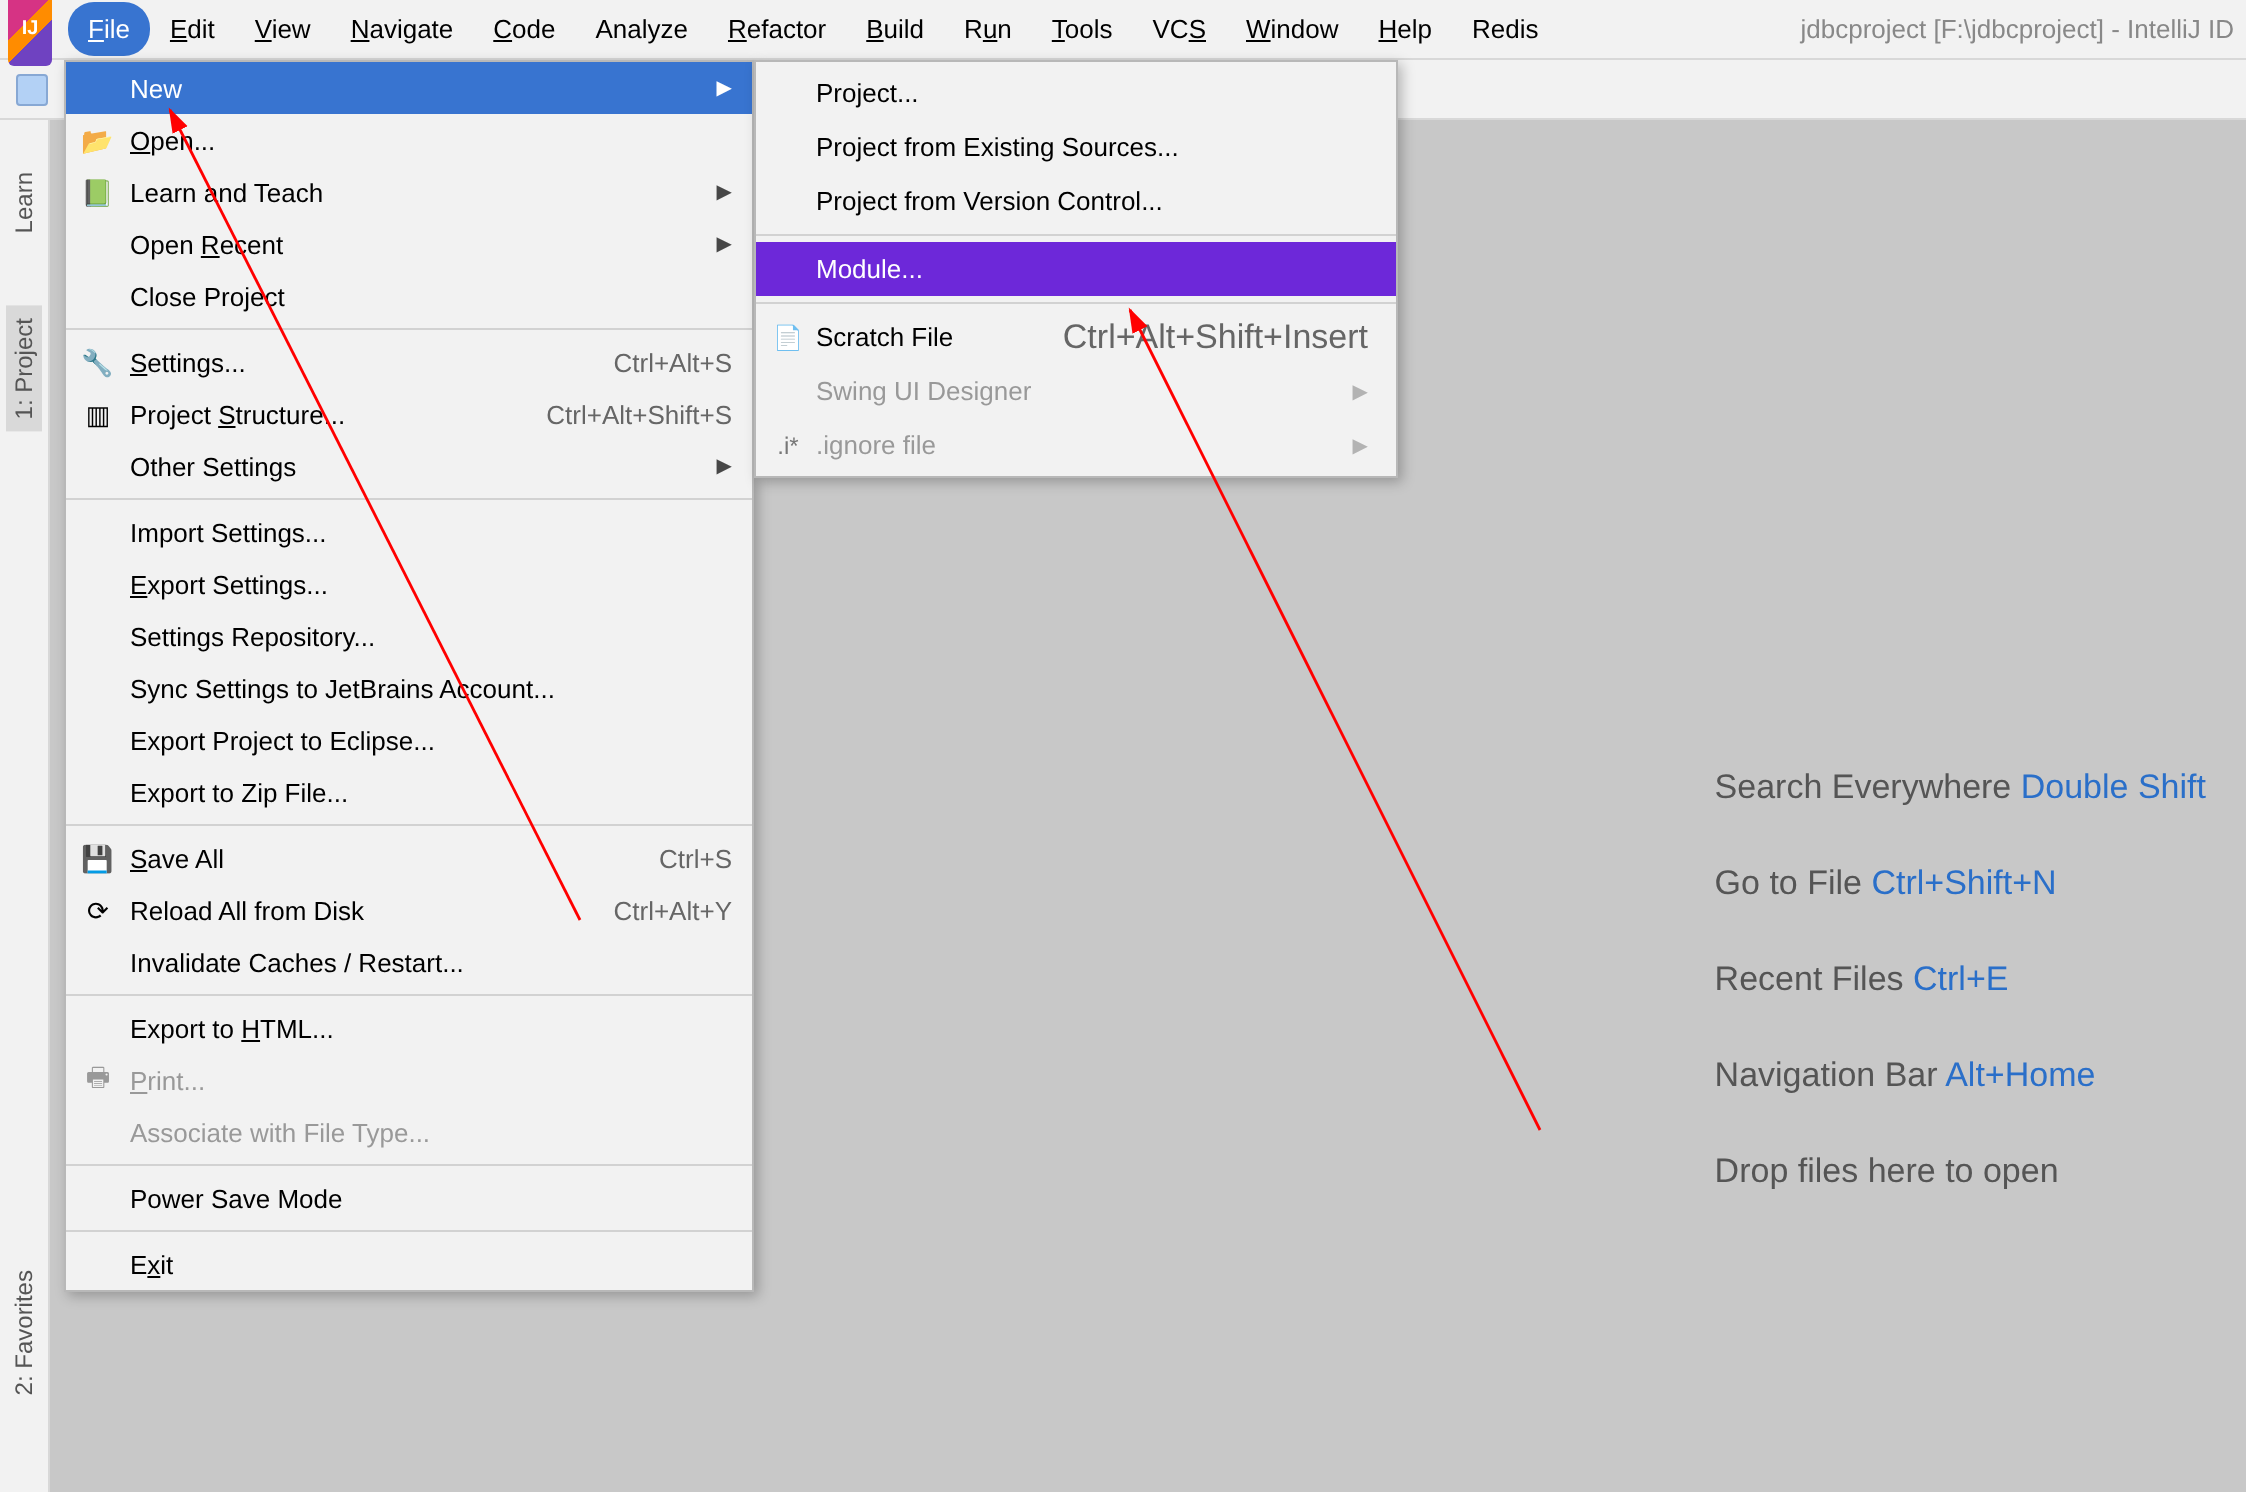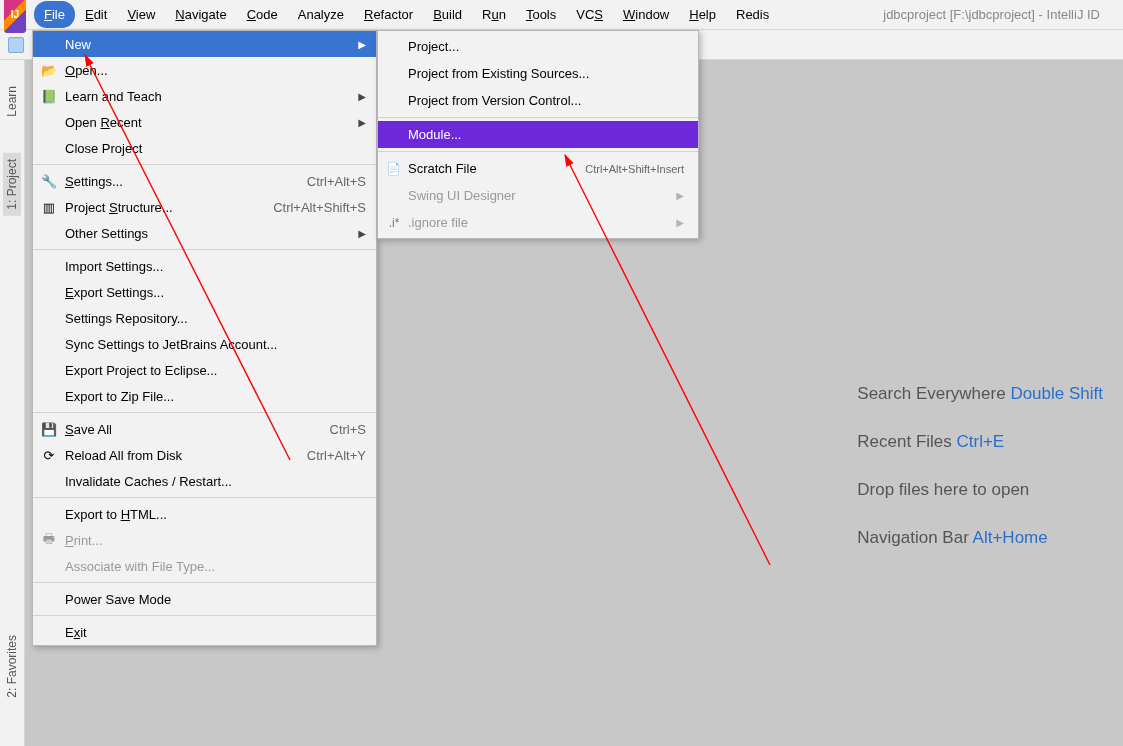--- a/index.html
+++ b/index.html
@@ -30,21 +30,21 @@
     cursor: default;
   }
   .menu-item u { text-decoration: underline; }
   .menu-item.active {
     background: #3874d0;
     color: #fff;
     border-radius: 13px;
   }
   .title-text {
     margin-left: auto;
-    padding-right: 23px;
+    padding-right: 6px;
     color: #888;
     white-space: nowrap;
   }
   .toolbar {
     height: 30px;
     background: #f2f2f2;
     border-bottom: 1px solid #d8d8d8;
     display:flex;
     align-items:center;
     padding-left:8px;
@@ -143,21 +143,21 @@
     padding:0 14px 0 30px;
     position:relative;
     color:#000;
   }
   .sm-row.highlight { background:#6d28d9; color:#fff; }
   .sm-row.disabled { color:#999; }
   .sm-icon {
     position:absolute;left:8px;width:16px;height:16px;font-size:12px;color:#777;
     display:flex;align-items:center;justify-content:center;
   }
-  .sm-shortcut { margin-left:auto; color:#666; font-size:11px;}
+  .sm-shortcut { margin-left:auto; color:#666; font-size:17px;}
   .sm-arrow { margin-left:auto; font-size:10px; opacity:.7; }
   .sm-sep { height:1px; background:#d2d2d2; margin:3px 0; }
 
   
   .anno {
     position:absolute; top:0; left:0; width:1123px; height:746px;
     pointer-events:none; z-index:50;
   }
 </style>
 </head>
@@ -192,23 +192,24 @@
   <div class="side-tab"><span>Learn</span></div>
   <div class="side-tab sel"><span>1: Project</span></div>
   <div style="flex:1"></div>
   <div class="side-tab"><span>2: Favorites</span></div>
   <div style="height:12px"></div>
 </div>
 
 <div class="content-area">
   <div class="welcome" id="welcome">
       <div>Search Everywhere <b>Double Shift</b></div>
+      <div>Go to File <b>Ctrl+Shift+N</b></div>
       <div>Recent Files <b>Ctrl+E</b></div>
+      <div>Navigation Bar <b>Alt+Home</b></div>
       <div>Drop files here to open</div>
-      <div>Navigation Bar <b>Alt+Home</b></div>
     </div>
 </div>
 
 <div class="dropdown" id="file-dd">
     <div class="dd-row highlight">
       <span class="dd-label">New</span>
       <span class="dd-arrow">▶</span>
     </div>
     <div class="dd-row">
       <span class="dd-icon">📂</span>

